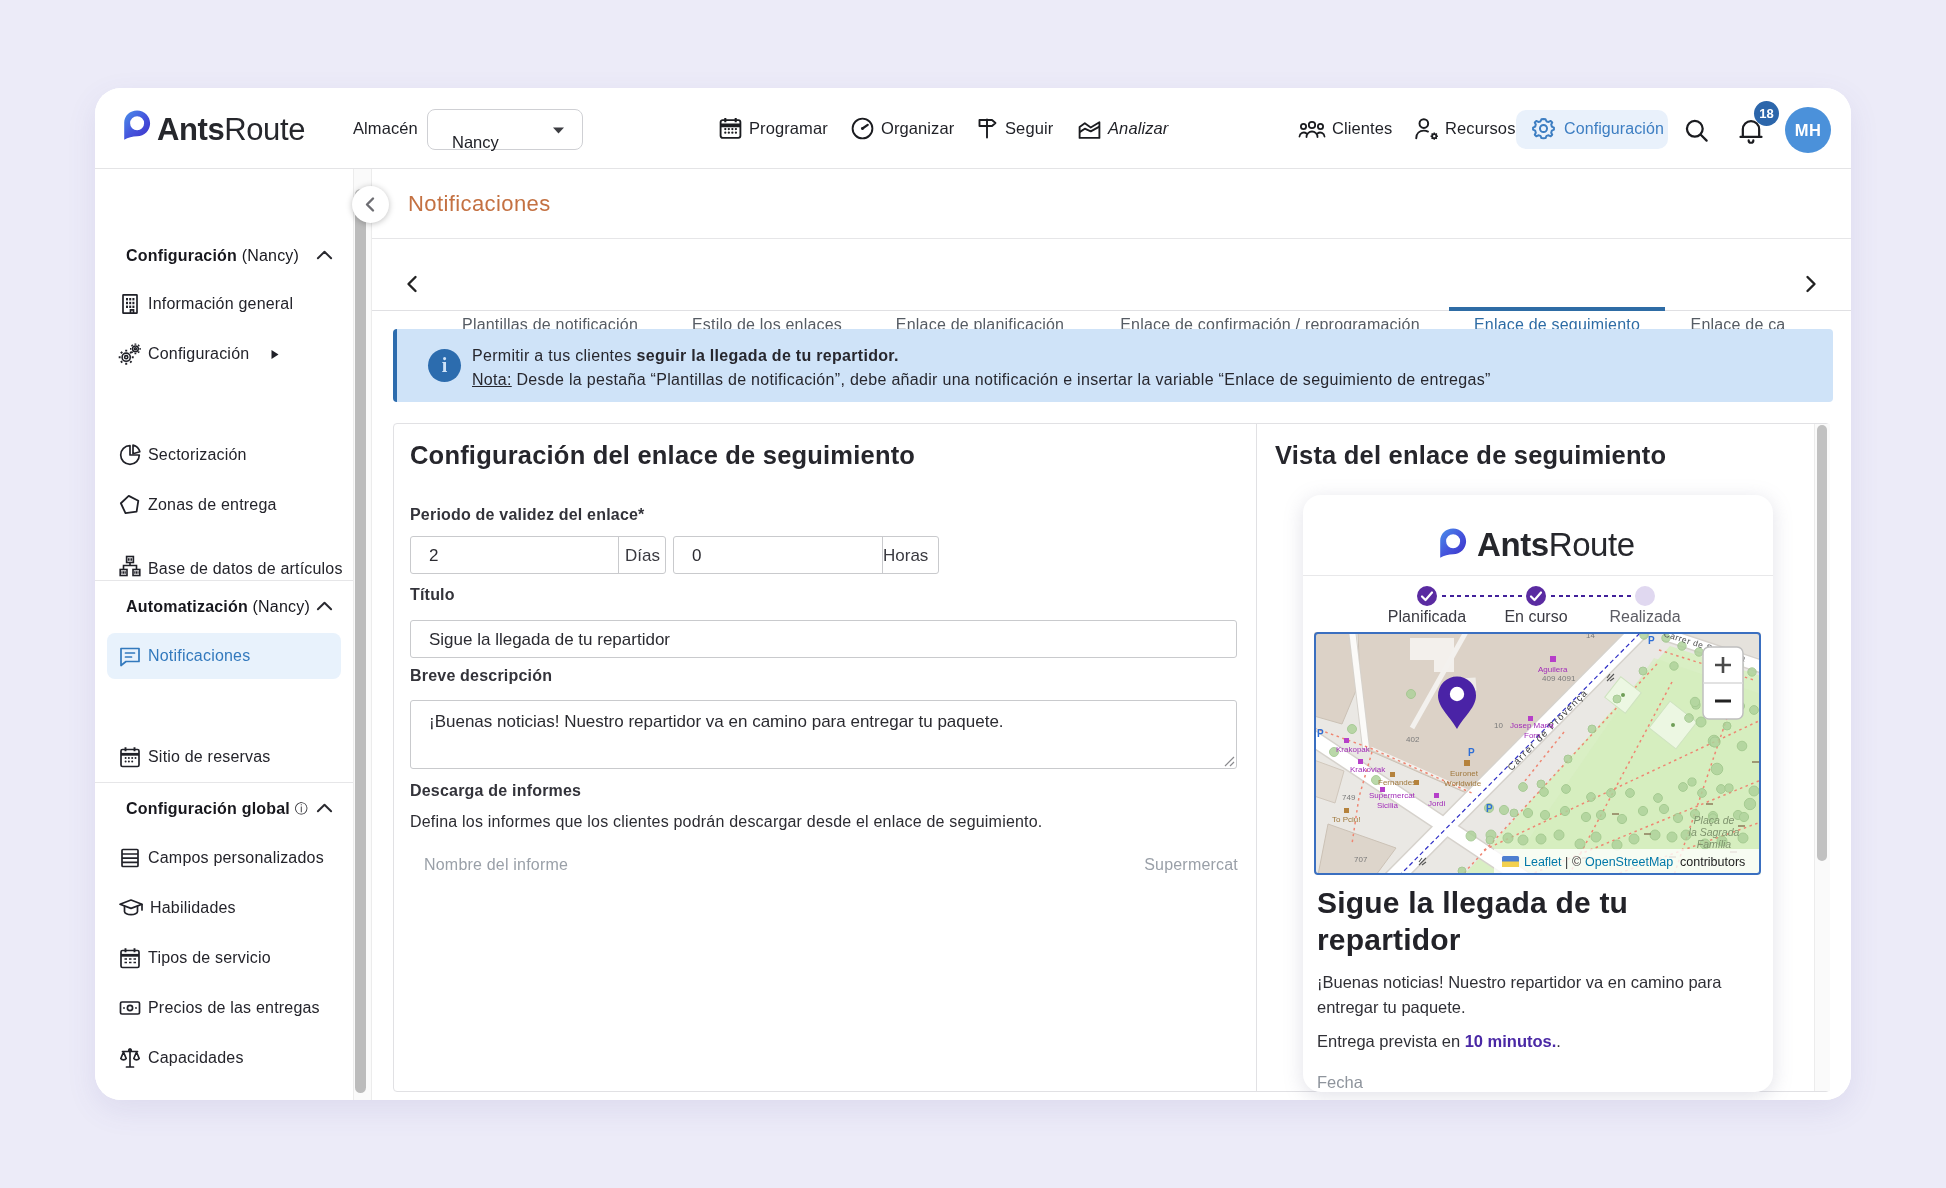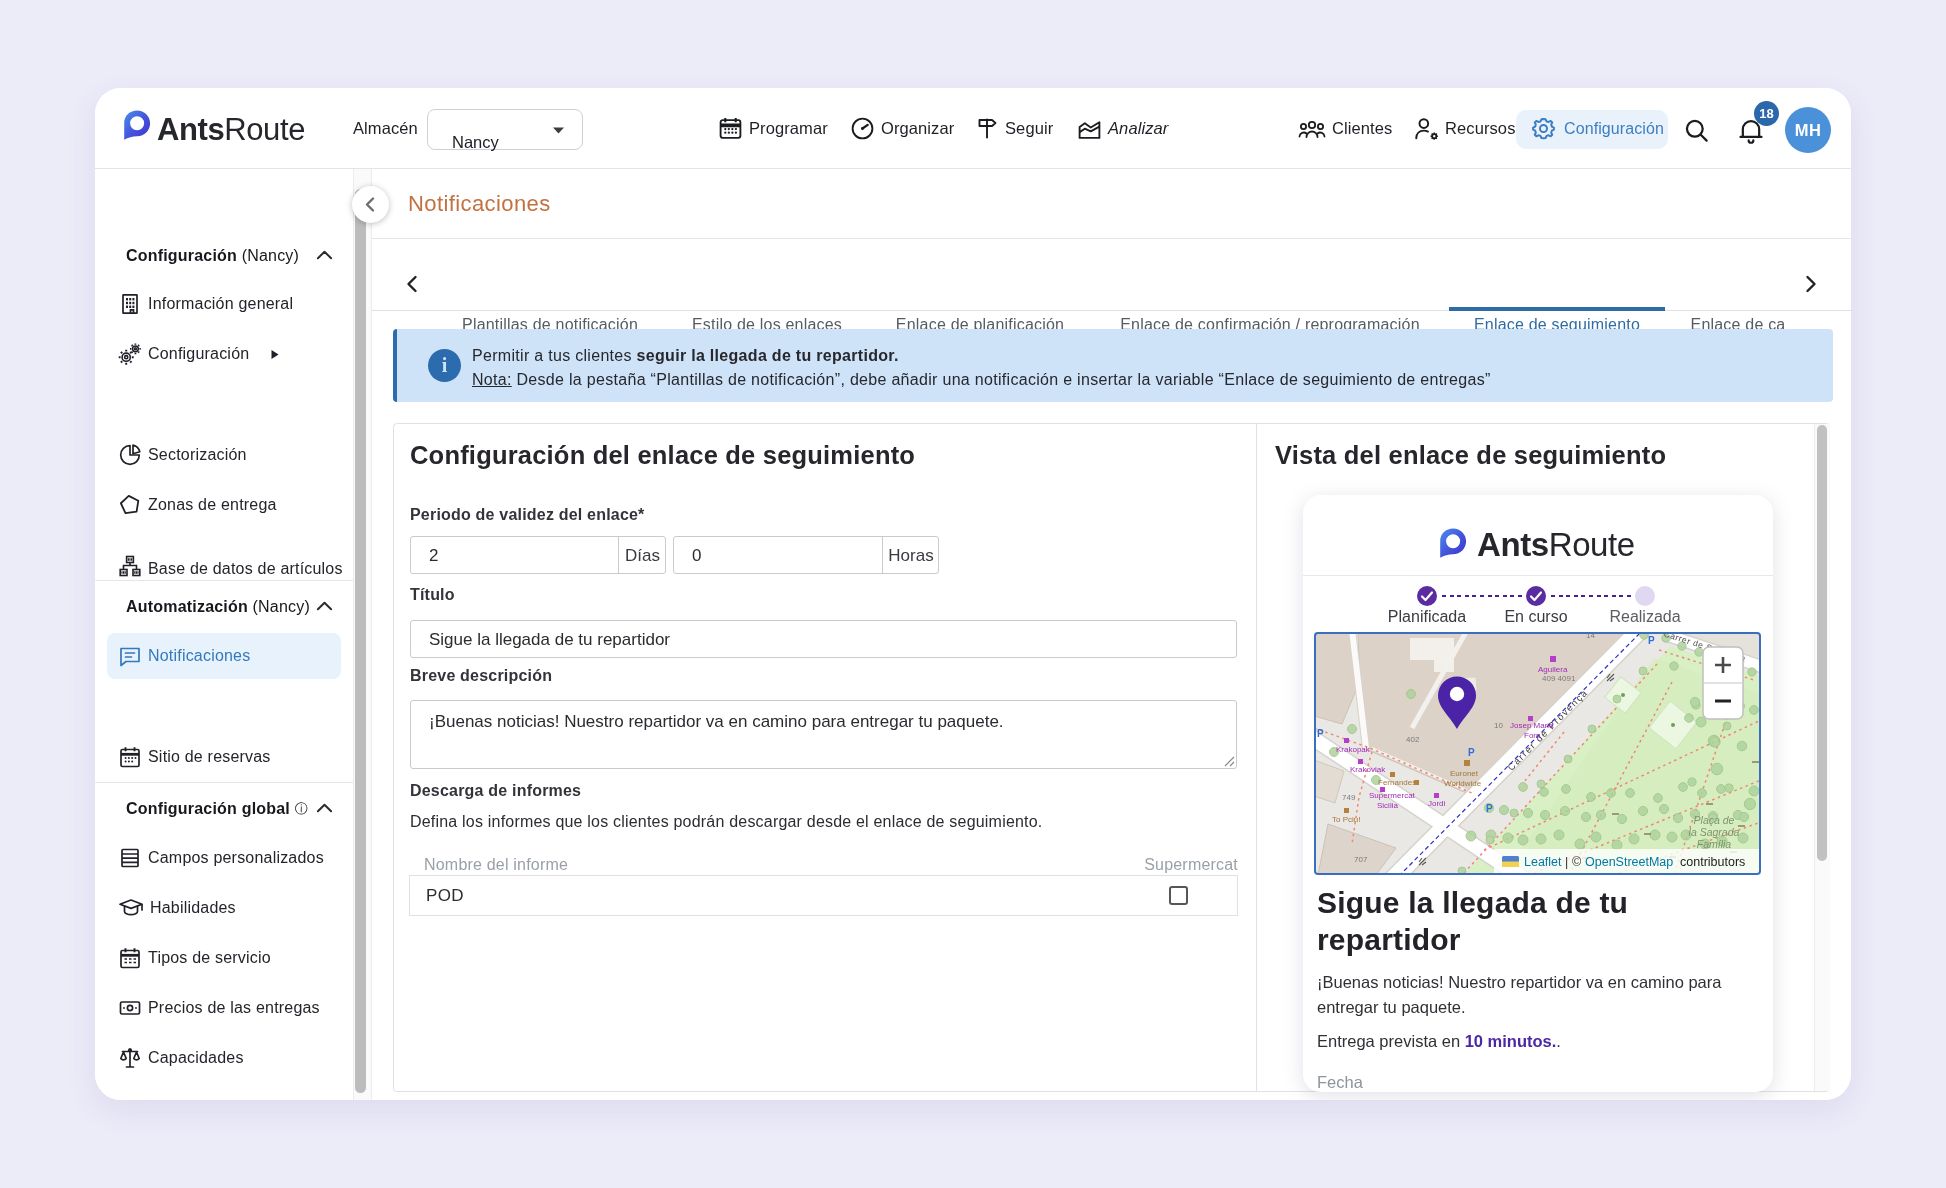--- a/index.html
+++ b/index.html
@@ -298,41 +298,37 @@
       <div class="abs" style="left:16px; top:17px; font-size:25.5px; font-weight:bold; color:#26262c; letter-spacing:.2px;">Configuración del enlace de seguimiento</div>
       <div class="flabel" style="left:16px; top:82px;">Periodo de validez del enlace*</div>
       <div class="fbox" style="left:16px; top:112px; width:256px; height:38px;">
         <div class="abs" style="left:18px; top:9px; font-size:17px; color:#2b2b31;">2</div>
         <div class="abs" style="left:207px; top:0; width:1px; height:36px; background:#c9cacd;"></div>
         <div class="abs" style="left:208px; top:9px; width:47px; text-align:center; font-size:17px; color:#3a3a40;">Días</div>
       </div>
       <div class="fbox" style="left:279px; top:112px; width:266px; height:38px;">
         <div class="abs" style="left:18px; top:9px; font-size:17px; color:#2b2b31;">0</div>
         <div class="abs" style="left:208px; top:0; width:1px; height:36px; background:#c9cacd;"></div>
-        <div class="abs" style="left:209px; top:9px; width:56px; text-align:center; font-size:17px; color:#3a3a40;">Horas</div>
+        <div class="abs" style="left:209px; top:9px; width:56px; text-align:left; font-size:17px; color:#3a3a40;">Horas</div>
       </div>
       <div class="flabel" style="left:16px; top:162px;">Título</div>
       <div class="fbox" style="left:16px; top:196px; width:827px; height:38px;">
         <div class="abs" style="left:18px; top:9px; font-size:17px; color:#2b2b31;">Sigue la llegada de tu repartidor</div>
       </div>
       <div class="flabel" style="left:16px; top:243px;">Breve descripción</div>
       <div class="fbox" style="left:16px; top:276px; width:827px; height:69px;">
         <div class="abs" style="left:18px; top:11px; font-size:17px; color:#2b2b31;">¡Buenas noticias! Nuestro repartidor va en camino para entregar tu paquete.</div>
         <svg class="abs" style="right:1px; bottom:1px;" width="12" height="12" viewBox="0 0 12 12">
             <path d="M11 2 L2 11 M11 7 L7 11" stroke="#8a8a8e" stroke-width="1.2"></path>
           </svg>
       </div>
       <div class="flabel" style="left:16px; top:358px;">Descarga de informes</div>
       <div class="abs" style="left:16px; top:389px; font-size:16px; color:#2c2c32; letter-spacing:.2px;">Defina los informes que los clientes podrán descargar desde el enlace de seguimiento.</div>
       <div class="abs" style="left:30px; top:432px; font-size:16px; color:#9aa0a8; letter-spacing:.2px;">Nombre del informe</div>
       <div class="abs" style="left:644px; top:432px; width:200px; text-align:right; font-size:16px; color:#9aa0a8; letter-spacing:.2px;">Supermercat</div>
-      <div class="abs" style="left:15px; top:451px; width:829px; height:41px; border:1px solid #e1e1e4;">
-        <div class="abs" style="left:16px; top:10px; font-size:17px; color:#2b2b31; letter-spacing:.3px;">POD</div>
-        <div class="abs" style="left:759px; top:10px; width:19px; height:19px; border:2px solid #55565a; border-radius:3px;"></div>
-      </div>
 
       <div class="abs" style="left:881px; top:17px; font-size:25.5px; font-weight:bold; color:#26262c; letter-spacing:.2px;">Vista del enlace de seguimiento</div>
       <div class="abs" style="left:909px; top:71px; width:470px; height:597px; background:#fff; border-radius:18px; box-shadow:0 4px 20px rgba(120,120,150,0.22); overflow:hidden;" id="preview">
       <svg class="abs" style="left:135px; top:32px;" width="30" height="36" viewBox="0 0 30 36">
         <path fill="url(#lg1)" fill-rule="evenodd" d="M2.2,30.8 L2.2,13.6 C2.2,6.8 7.9,1.4 15.1,1.4 C22.4,1.4 28.1,7.1 28.1,14.3 C28.1,21.5 22.4,27.2 15.1,27.2 C10.6,27.2 5.9,28.4 2.2,30.8 Z M15.1,7.3 A7,7 0 1 0 15.1,21.3 A7,7 0 1 0 15.1,7.3 Z"></path>
       </svg>
       <div class="abs" style="left:174px; top:31px; font-size:33px; color:#26272c; letter-spacing:-0.4px;"><b>Ants</b><span style="font-weight:normal;">Route</span></div>
       <div class="abs" style="left:0; top:80px; width:470px; height:1px; background:#e8e8ea;"></div>
 
       <div class="abs" style="left:114px; top:91px; width:20px; height:20px; border-radius:50%; background:#5a2ba1;"></div>

